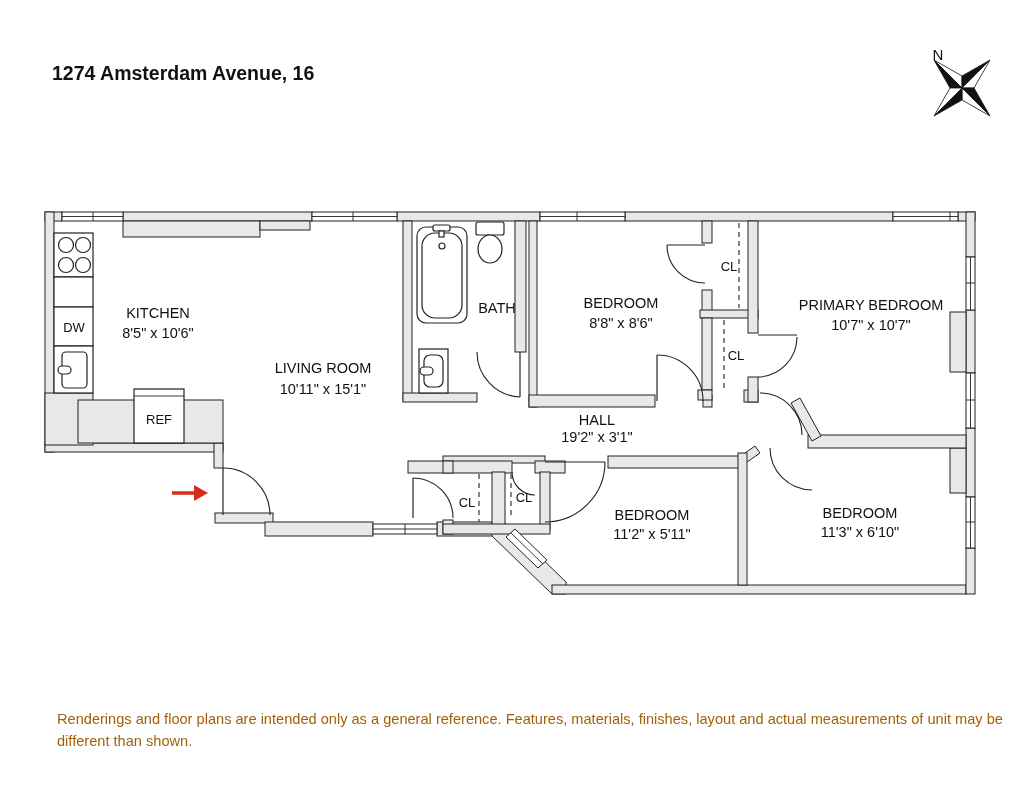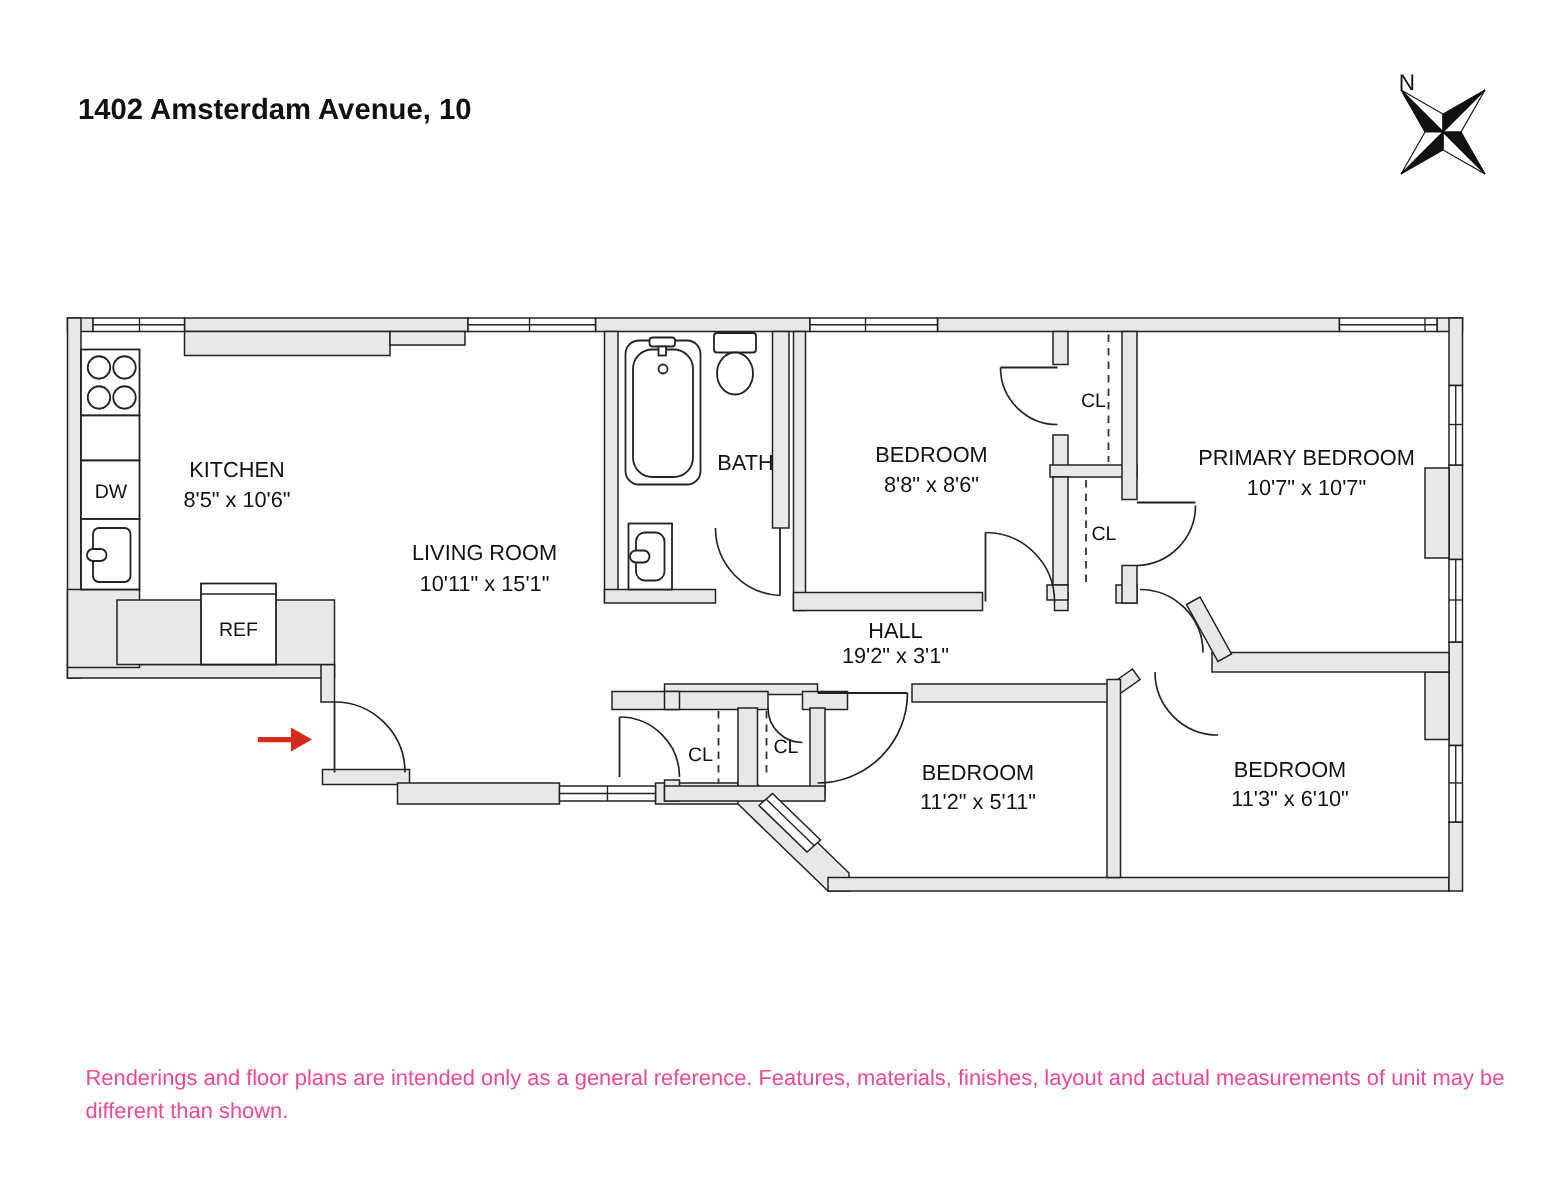--- a/index.html
+++ b/index.html
@@ -1,40 +1,40 @@
 <!DOCTYPE html>
 <html><head>
 <meta charset="utf-8">
 <style>
   html,body{margin:0;padding:0;background:#fff;}
   .page{position:relative;width:1035px;height:800px;background:#ffffff;overflow:hidden;
         font-family:"Liberation Sans",sans-serif;}
   .title{position:absolute;left:52px;top:62px;font-size:19.5px;font-weight:bold;color:#111;}
   .disclaimer{position:absolute;left:57px;top:709px;width:960px;font-size:14.6px;
-              line-height:1.5;color:#ec4899;}
+              line-height:1.5;color:#a16207;}
   svg{position:absolute;left:0;top:0;}
   .wall{fill:#e8e8e8;stroke:#222;stroke-width:1;}
   .win{fill:#ffffff;stroke:#222;stroke-width:1;}
   .wline{stroke:#222;stroke-width:0.9;fill:none;}
   .fix{fill:#ffffff;stroke:#222;stroke-width:1.2;}
   .arc{fill:none;stroke:#222;stroke-width:1.1;}
   .leaf{stroke:#222;stroke-width:1.2;fill:none;}
   .dash{stroke:#333;stroke-width:1.2;stroke-dasharray:5 4;fill:none;}
   .lbl{font-family:"Liberation Sans",sans-serif;font-size:14.5px;fill:#111;text-anchor:middle;}
   .sm{font-family:"Liberation Sans",sans-serif;font-size:13px;fill:#111;text-anchor:middle;}
   .north{font-family:"Liberation Sans",sans-serif;font-size:15px;fill:#111;text-anchor:middle;}
   .cstar-b{fill:#111;stroke:#111;stroke-width:0.8;}
   .cstar-w{fill:#fff;stroke:#111;stroke-width:0.8;}
 </style>
 </head>
 <body>
 
 <div class="page">
 
-  <div class="title">1402 Amsterdam Avenue, 10</div>
+  <div class="title">1274 Amsterdam Avenue, 16</div>
 
   <svg width="1035" height="800" viewBox="0 0 1035 800">
 
     <g>
 
       <rect class="wall" x="45" y="212" width="17" height="9"></rect>
       <rect class="wall" x="123" y="212" width="189" height="9"></rect>
       <rect class="wall" x="397" y="212" width="143" height="9"></rect>
       <rect class="wall" x="625" y="212" width="268" height="9"></rect>
       <rect class="wall" x="958" y="212" width="17" height="9"></rect>

